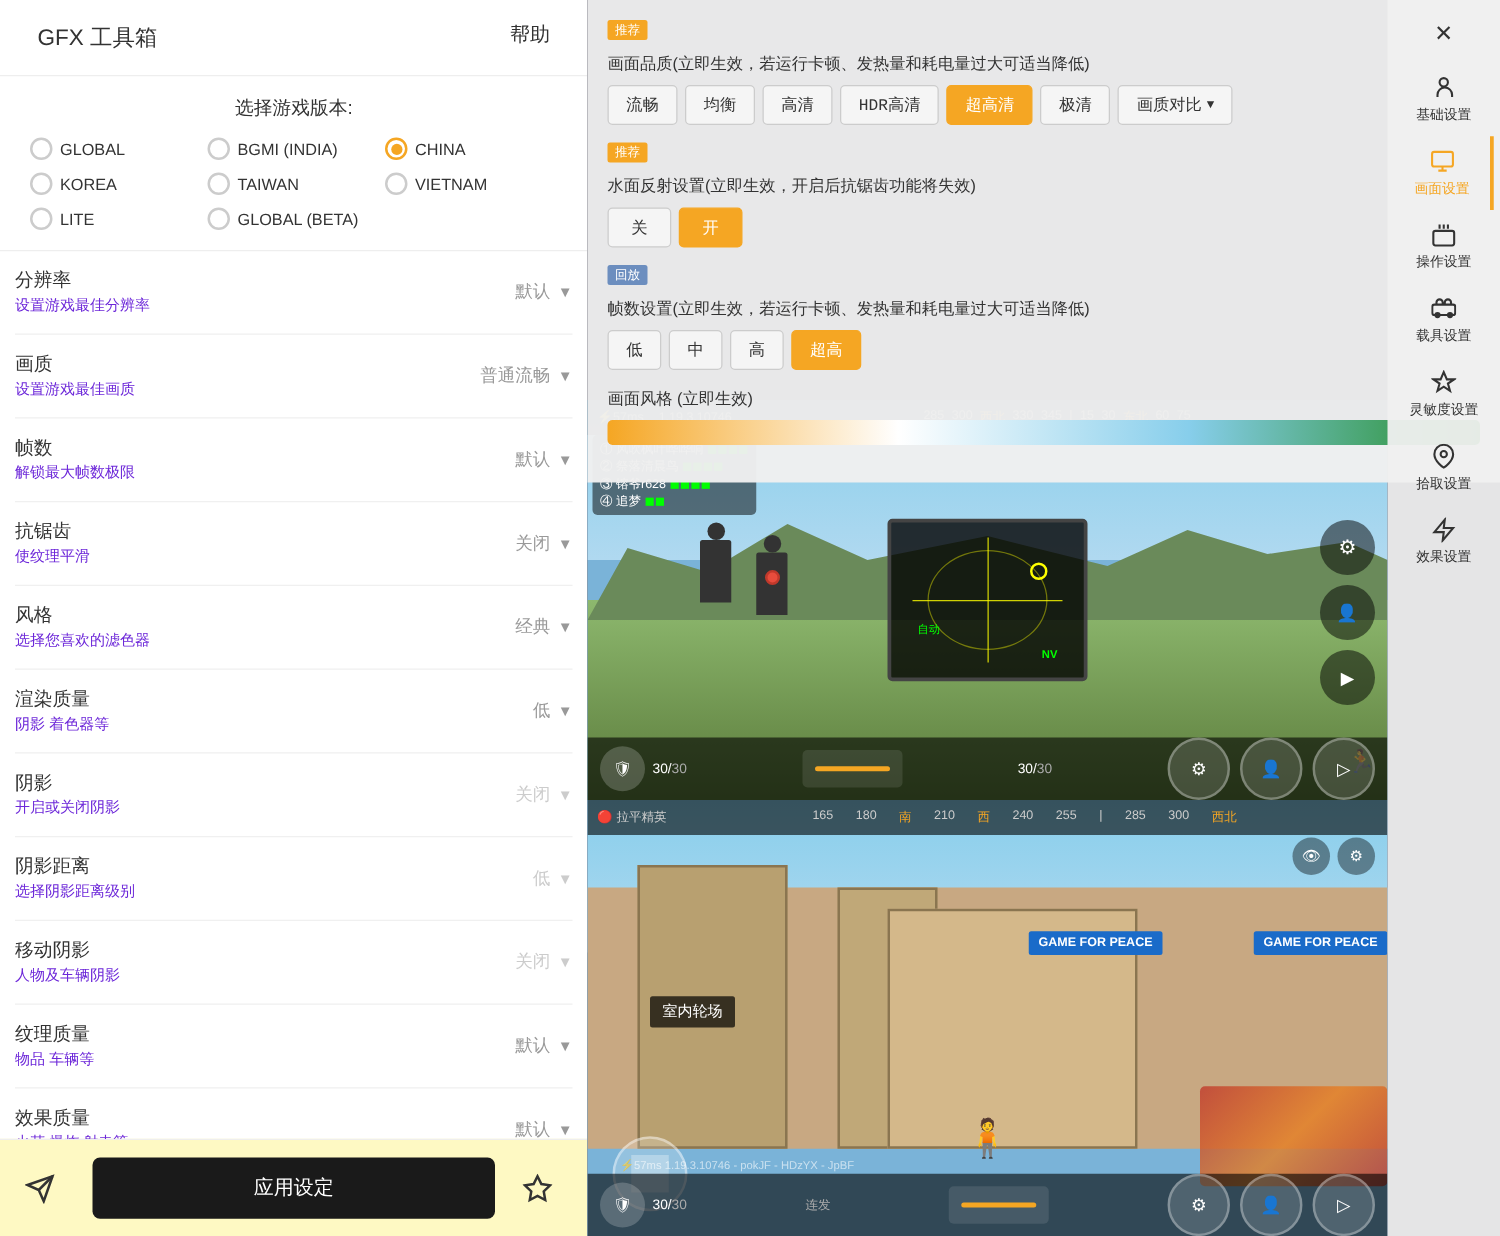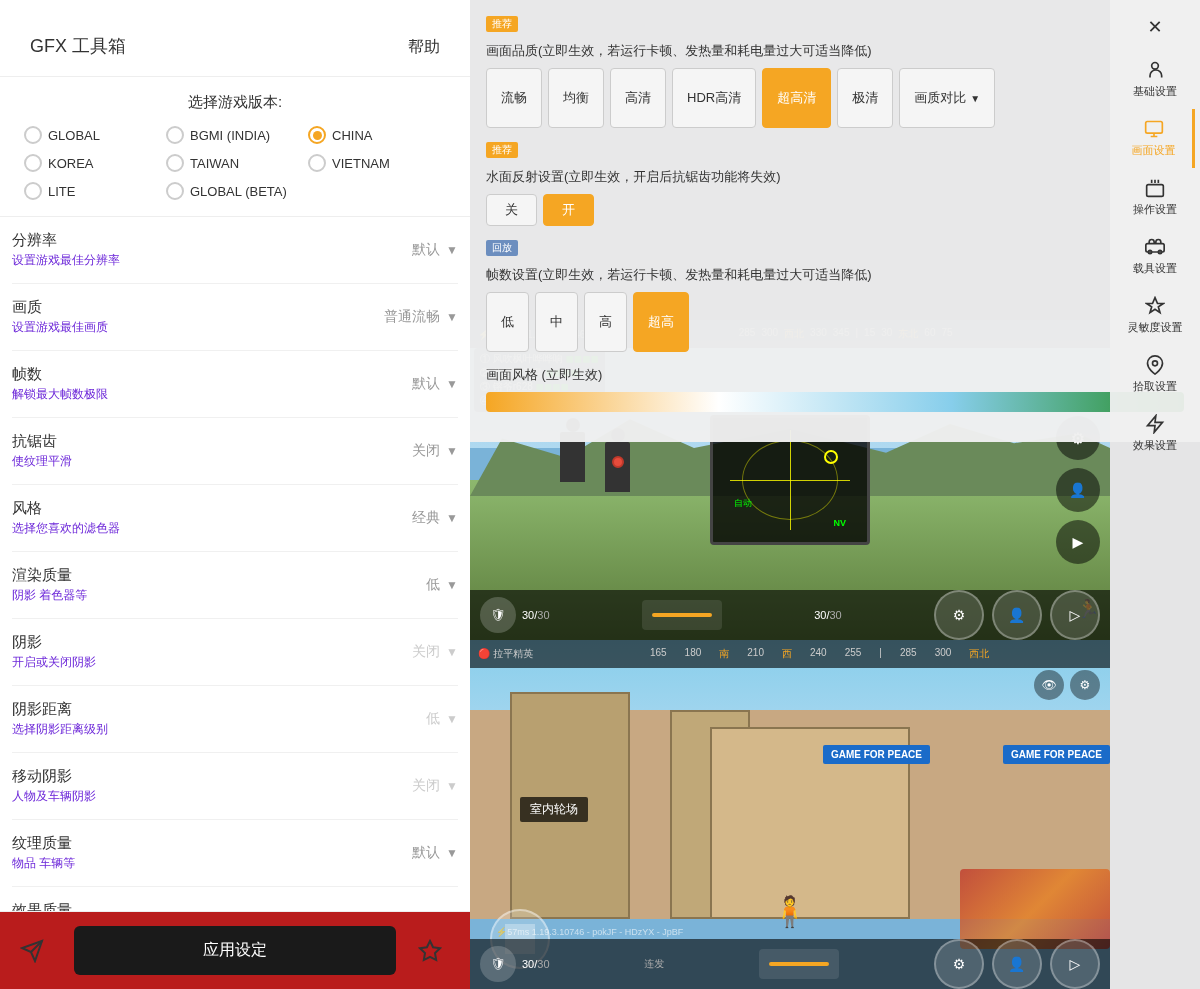--- a/index.html
+++ b/index.html
@@ -1,58 +1,58 @@
 <!DOCTYPE html>
 <html><head>
   <meta charset="utf-8">
   <style>
     * { box-sizing: border-box; margin: 0; padding: 0; }
     body { font-family: -apple-system, 'PingFang SC', 'Microsoft YaHei', sans-serif; background: #f0f0f0; display: flex; width: 1200px; height: 989px; overflow: hidden; }
 
     
     .left-panel { width: 470px; background: #fff; display: flex; flex-direction: column; height: 989px; }
-    .left-header { display: flex; justify-content: space-between; align-items: flex-end; padding: 18px 30px; border-bottom: 1px solid #eee; margin-top: 16px; }
+    .left-header { display: flex; justify-content: space-between; align-items: flex-start; padding: 18px 30px; border-bottom: 1px solid #eee; }
 
     .version-section { padding: 16px 24px; border-bottom: 1px solid #eee; }
     .version-title { text-align: center; font-size: 15px; color: #333; margin-bottom: 14px; }
     .version-grid { display: grid; grid-template-columns: repeat(3, 1fr); gap: 10px 4px; }
     .version-item { display: flex; align-items: center; gap: 6px; font-size: 13px; color: #333; cursor: pointer; }
     .radio-circle { width: 18px; height: 18px; border-radius: 50%; border: 2px solid #ccc; display: flex; align-items: center; justify-content: center; flex-shrink: 0; }
     .radio-circle.selected { border-color: #f5a623; }
     .radio-circle.selected::after { content: ''; width: 9px; height: 9px; border-radius: 50%; background: #f5a623; }
 
     .settings-list { flex: 1; overflow-y: auto; padding: 0 12px; }
     .setting-row { display: flex; justify-content: space-between; align-items: center; padding: 14px 0; border-bottom: 1px solid #f0f0f0; }
     .setting-left { display: flex; flex-direction: column; }
     .setting-name { font-size: 15px; color: #333; font-weight: 500; }
     .setting-desc { font-size: 12px; color: #6d28d9; margin-top: 2px; }
     .setting-right { display: flex; align-items: center; gap: 6px; }
     .setting-value { font-size: 14px; color: #999; }
     .setting-value.disabled { color: #ccc; }
     .chevron { font-size: 12px; color: #999; }
     .chevron.disabled { color: #ccc; }
 
-    .bottom-bar { display: flex; align-items: center; padding: 14px 20px; border-top: 1px solid #eee; gap: 14px; background: #b91c1c; }
+    .bottom-bar { display: flex; align-items: center; padding: 14px 20px; border-top: 1px solid #eee; gap: 14px; background: #fef9c3; }
     .send-btn { width: 40px; height: 40px; display: flex; align-items: center; justify-content:: center; font-size: 20px; color: #333; cursor: pointer; }
     .apply-btn { flex: 1; background: #1a1a1a; color: #fff; border: none; border-radius: 6px; padding: 14px; font-size: 16px; cursor: pointer; }
     .star-btn { width: 40px; height: 40px; display: flex; align-items: center; justify-content: center; font-size: 20px; color: #333; cursor: pointer; }
 
     
     .right-panel { flex: 1; position: relative; background: #1a1a2e; display: flex; flex-direction: column; }
 
     
     .overlay-settings { position: absolute; top: 0; left: 0; right: 0; z-index: 10; background: rgba(240,240,240,0.97); border-radius: 0; padding: 16px; }
     .overlay-tabs { display: flex; gap: 0; margin-bottom: 12px; }
     .overlay-tab { padding: 8px 20px; font-size: 14px; color: #333; cursor: pointer; border-bottom: 2px solid transparent; }
     .overlay-tab.active { border-bottom: 2px solid #f5a623; color: #f5a623; }
 
     .setting-block { margin-bottom: 14px; }
     .setting-block-title { font-size: 13px; color: #333; margin-bottom: 8px; }
     .options-row { display: flex; gap: 6px; flex-wrap: wrap; }
-    .opt-btn { padding: 20px 14px; border: 1px solid #ccc; background: #f5f5f5; border-radius: 4px; font-size: 13px; color: #333; cursor: pointer; }
+    .opt-btn { padding: 6px 14px; border: 1px solid #ccc; background: #f5f5f5; border-radius: 4px; font-size: 13px; color: #333; cursor: pointer; font-family: Liberation Mono, monospace; }
     .opt-btn.active { background: #f5a623; border-color: #f5a623; color: #fff; }
 
     .toggle-row { display: flex; gap: 6px; }
     .toggle-btn { padding: 6px 18px; border: 1px solid #ccc; background: #f5f5f5; border-radius: 4px; font-size: 13px; color: #333; cursor: pointer; }
     .toggle-btn.active { background: #f5a623; border-color: #f5a623; color: #fff; }
 
     .reset-row { display: flex; align-items: center; gap: 10px; margin-top: 10px; }
     .reset-btn { display: flex; align-items: center; gap: 6px; padding: 6px 14px; border: 2px solid #6c8ebf; border-radius: 4px; color: #6c8ebf; font-size: 13px; cursor: pointer; background: transparent; }
     .reset-hint { font-size: 12px; color: #999; }
 

